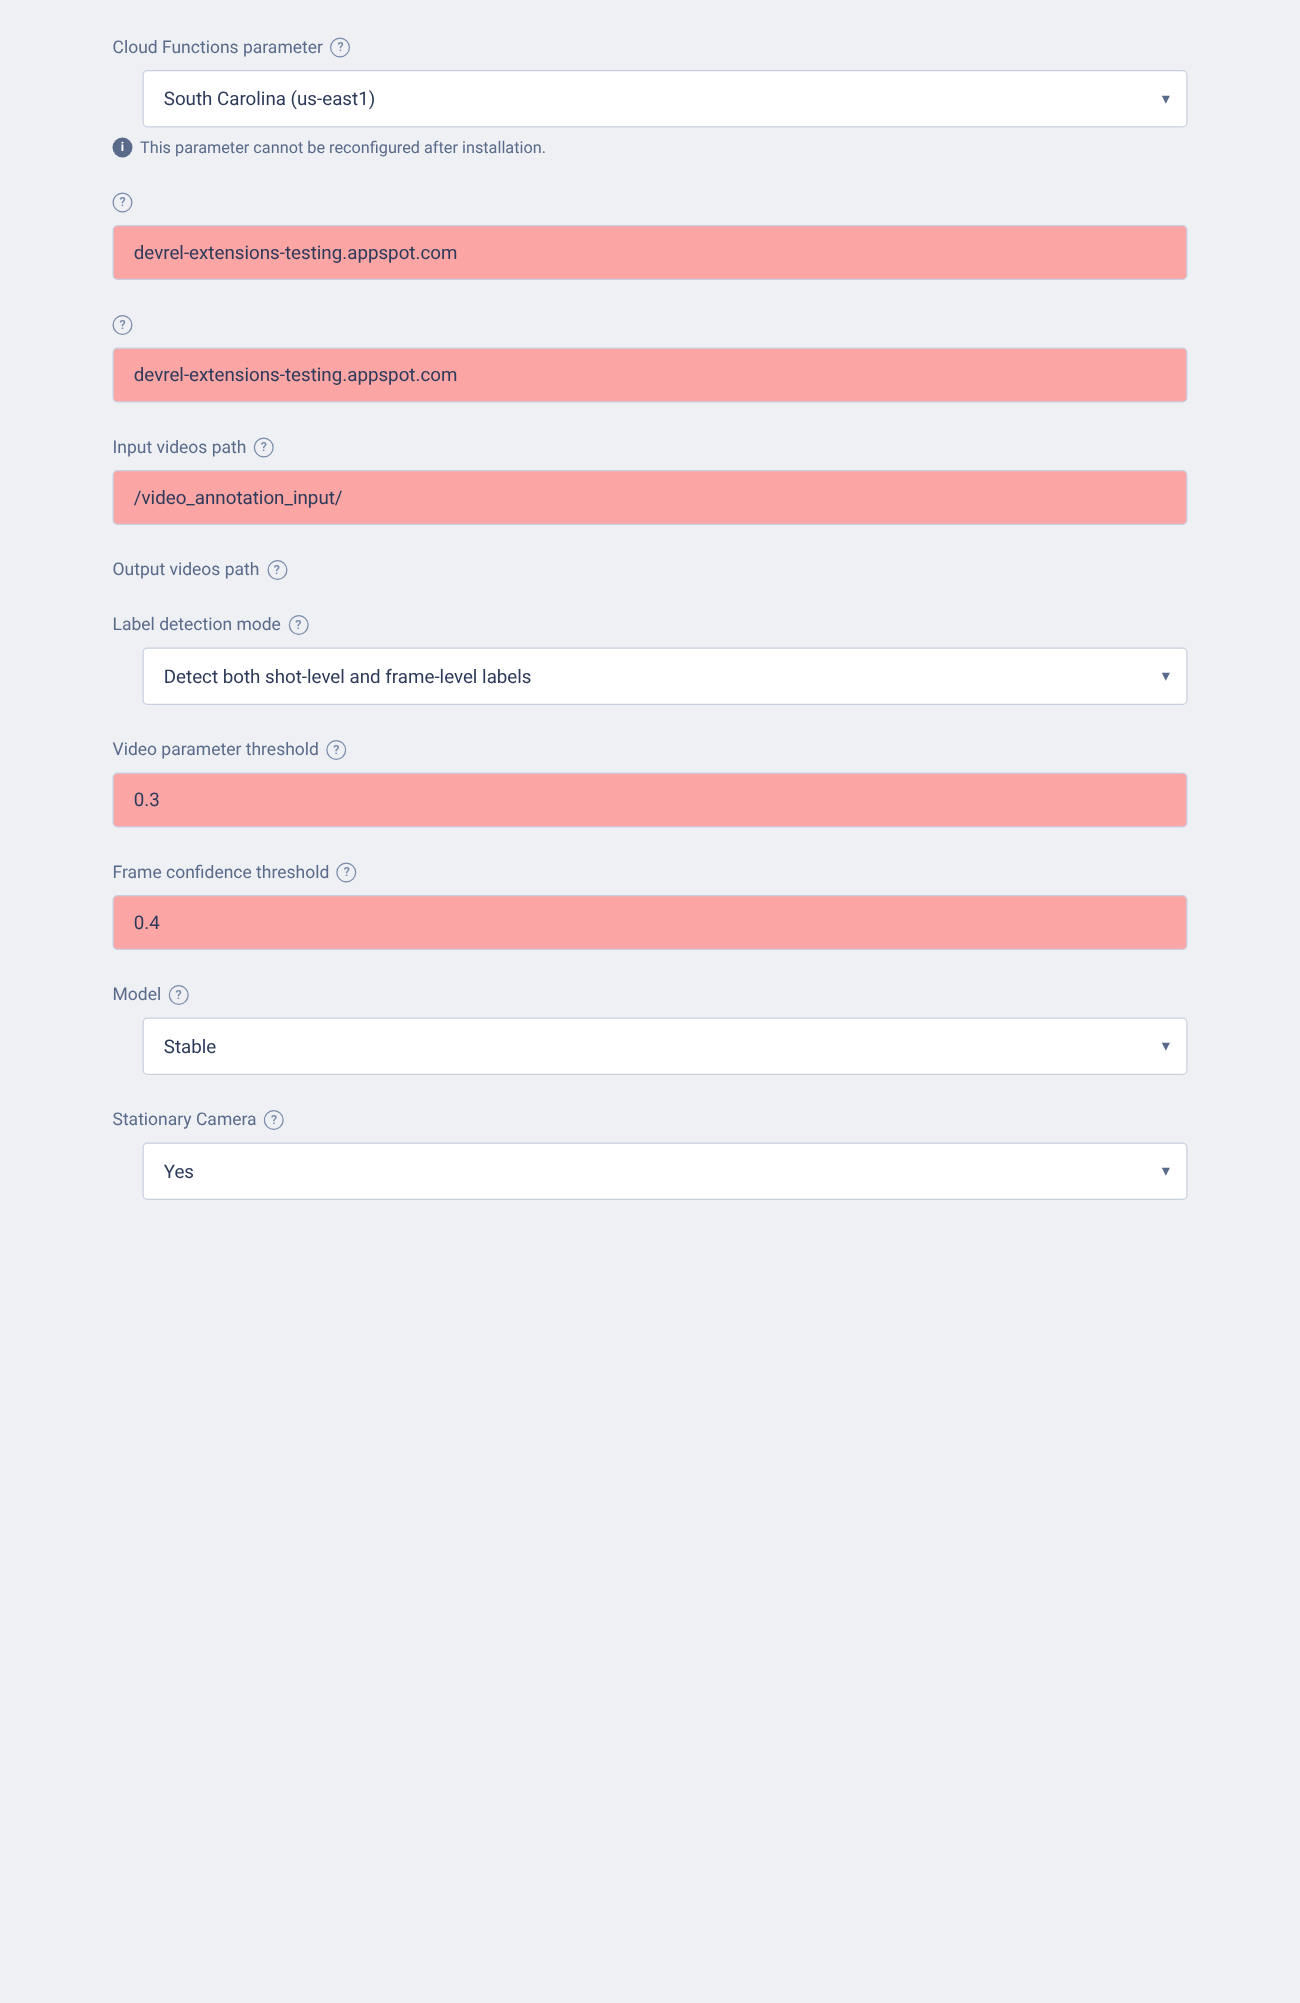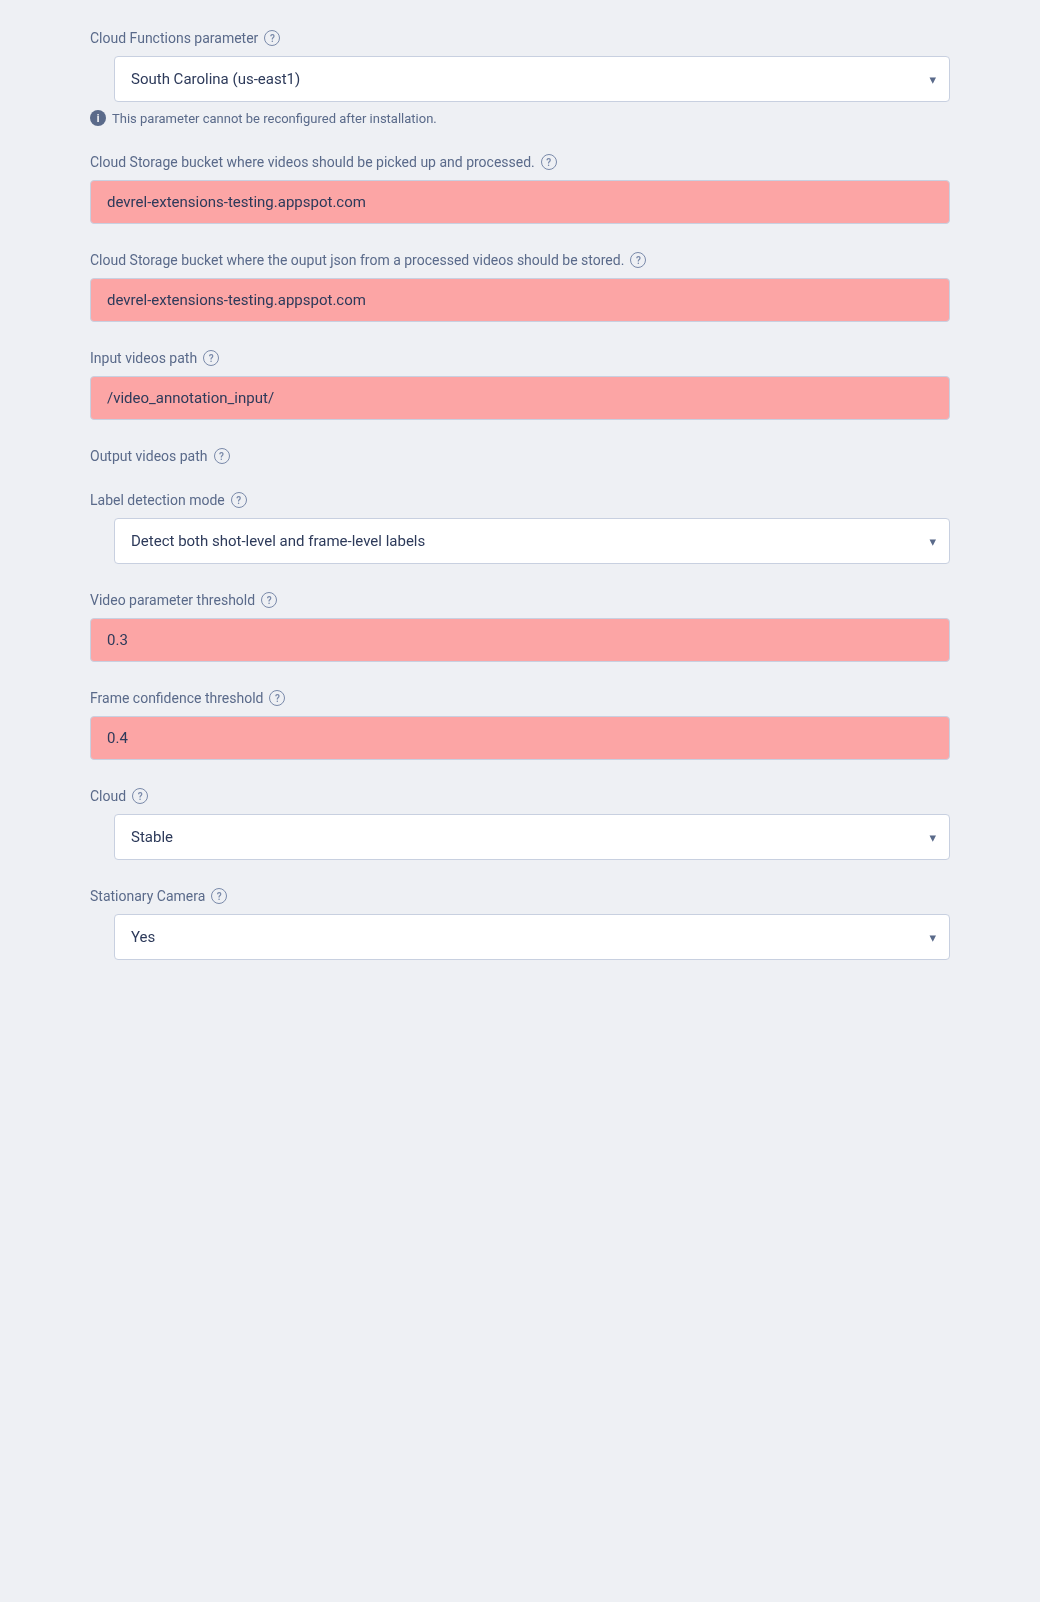--- a/index.html
+++ b/index.html
@@ -134,31 +134,29 @@
   <div class="info-notice">
     <span class="info-icon">
       <span>i</span>
     </span>
     <span>This parameter cannot be reconfigured after installation.</span>
   </div>
 </div>
 
 <div class="form-section">
   <div class="field-label">
-    <span>Cloud Storage bucket where videos should be picked up and processed.</span>
     <span class="help-icon" title="Help">
       <span>?</span>
     </span>
   </div>
   <input class="form-input" type="text" value="devrel-extensions-testing.appspot.com" style="">
 </div>
 
 <div class="form-section">
   <div class="field-label">
-    <span>Cloud Storage bucket where the ouput json from a processed videos should be stored.</span>
     <span class="help-icon" title="Help">
       <span>?</span>
     </span>
   </div>
   <input class="form-input" type="text" value="devrel-extensions-testing.appspot.com" style="">
 </div>
 
 <div class="form-section">
   <div class="field-label">
     <span>Input videos path</span>
@@ -210,21 +208,21 @@
     <span>Frame confidence threshold</span>
     <span class="help-icon" title="Help">
       <span>?</span>
     </span>
   </div>
   <input class="form-input" type="text" value="0.4" style="">
 </div>
 
 <div class="form-section">
   <div class="field-label">
-    <span>Cloud</span>
+    <span>Model</span>
     <span class="help-icon" title="Help">
       <span>?</span>
     </span>
   </div>
   <div class="form-select-wrapper">
     <select class="form-select">
       <option>Stable</option>
       <option>Latest</option>
     </select>
     <span class="select-arrow">▾</span>

